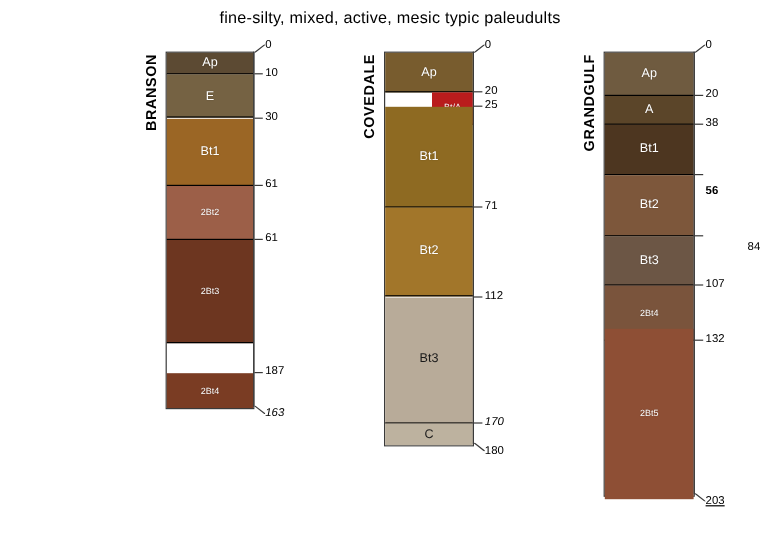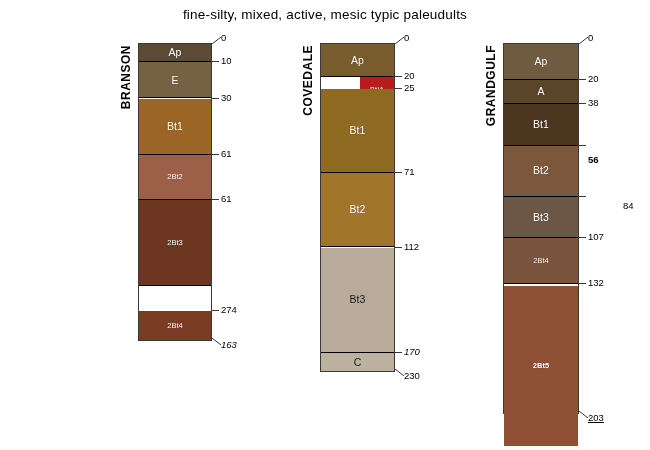--- a/index.html
+++ b/index.html
@@ -82,21 +82,21 @@
       <div class="ticklab" style="left: 221px; top: 33px;">0</div>
       <div class="tick" style="left: 212px; top: 61.17px;"></div>
       <div class="ticklab" style="left: 221px; top: 56.17px;">10</div>
       <div class="tick" style="left: 212px; top: 97.51px;"></div>
       <div class="ticklab" style="left: 221px; top: 92.51px;">30</div>
       <div class="tick" style="left: 212px; top: 153.837px;"></div>
       <div class="ticklab" style="left: 221px; top: 148.837px;">61</div>
       <div class="tick" style="left: 212px; top: 199.262px;"></div>
       <div class="ticklab" style="left: 221px; top: 194.262px;">61</div>
       <div class="tick" style="left: 212px; top: 310.099px;"></div>
-      <div class="ticklab" style="left: 221px; top: 305.099px;">274</div>
+      <div class="ticklab" style="left: 221px; top: 305.099px;">187</div>
       <div class="leader" style="left: 212px; top: 338.171px;">
         <svg width="9" height="7">
           <line x1="0" y1="0" x2="9" y2="7" stroke="#3a3a3a" stroke-width="1"></line>
         </svg>
       </div>
       <div class="ticklab" style="left: 221px; top: 340.171px; font-style: italic;">163</div>
     </div>
     <div class="profile">
       <div class="pname" style="left: 301px; top: 45px;">COVEDALE</div>
       <div class="col" style="left: 320px; top: 43px; width: 73px; height: 327.06px;">
@@ -134,21 +134,21 @@
       <div class="ticklab" style="left: 404px; top: 167.007px;">71</div>
       <div class="tick" style="left: 395px; top: 246.504px;"></div>
       <div class="ticklab" style="left: 404px; top: 241.504px;">112</div>
       <div class="tick" style="left: 395px; top: 351.89px;"></div>
       <div class="ticklab" style="left: 404px; top: 346.89px; font-style: italic;">170</div>
       <div class="leader" style="left: 395px; top: 369.06px;">
         <svg width="9" height="7">
           <line x1="0" y1="0" x2="9" y2="7" stroke="#3a3a3a" stroke-width="1"></line>
         </svg>
       </div>
-      <div class="ticklab" style="left: 404px; top: 371.06px;">230</div>
+      <div class="ticklab" style="left: 404px; top: 371.06px;">180</div>
     </div>
     <div class="profile">
       <div class="pname" style="left: 484px; top: 45px;">GRANDGULF</div>
       <div class="col" style="left: 503px; top: 43px; width: 74px; height: 368.851px;">
         <div class="horizon" style="top: 0px; height: 36.34px; background: rgb(111, 91, 64);">
           <span class="hlabel">Ap</span>
         </div>
         <div class="horizon" style="top: 36.34px; height: 23.621px; background: rgb(91, 69, 41);">
           <span class="hlabel">A</span>
         </div>
@@ -157,21 +157,21 @@
         </div>
         <div class="horizon" style="top: 101.752px; height: 50.876px; background: rgb(125, 87, 59);">
           <span class="hlabel">Bt2</span>
         </div>
         <div class="horizon" style="top: 152.628px; height: 41.791px; background: rgb(108, 86, 69);">
           <span class="hlabel">Bt3</span>
         </div>
         <div class="horizon" style="top: 194.419px; height: 45.425px; background: rgb(122, 84, 60);">
           <span class="hlabel small">2Bt4</span>
         </div>
-        <div class="horizon" style="top: 242px; height: 160px; background: rgb(142, 79, 53); border-bottom: none; font-weight: bold;">
+        <div class="horizon" style="top: 230px; height: 142px; background: rgb(142, 79, 53); border-bottom: none;">
           <span class="hlabel small">2Bt5</span>
         </div>
       </div>
       <div class="axis" style="left: 578px; top: 43px; height: 368.851px;"></div>
       <div class="leader" style="left: 579px; top: 37px;">
         <svg width="9" height="7">
           <line x1="0" y1="7" x2="9" y2="0" stroke="#3a3a3a" stroke-width="1"></line>
         </svg>
       </div>
       <div class="ticklab" style="left: 588px; top: 33px;">0</div>

